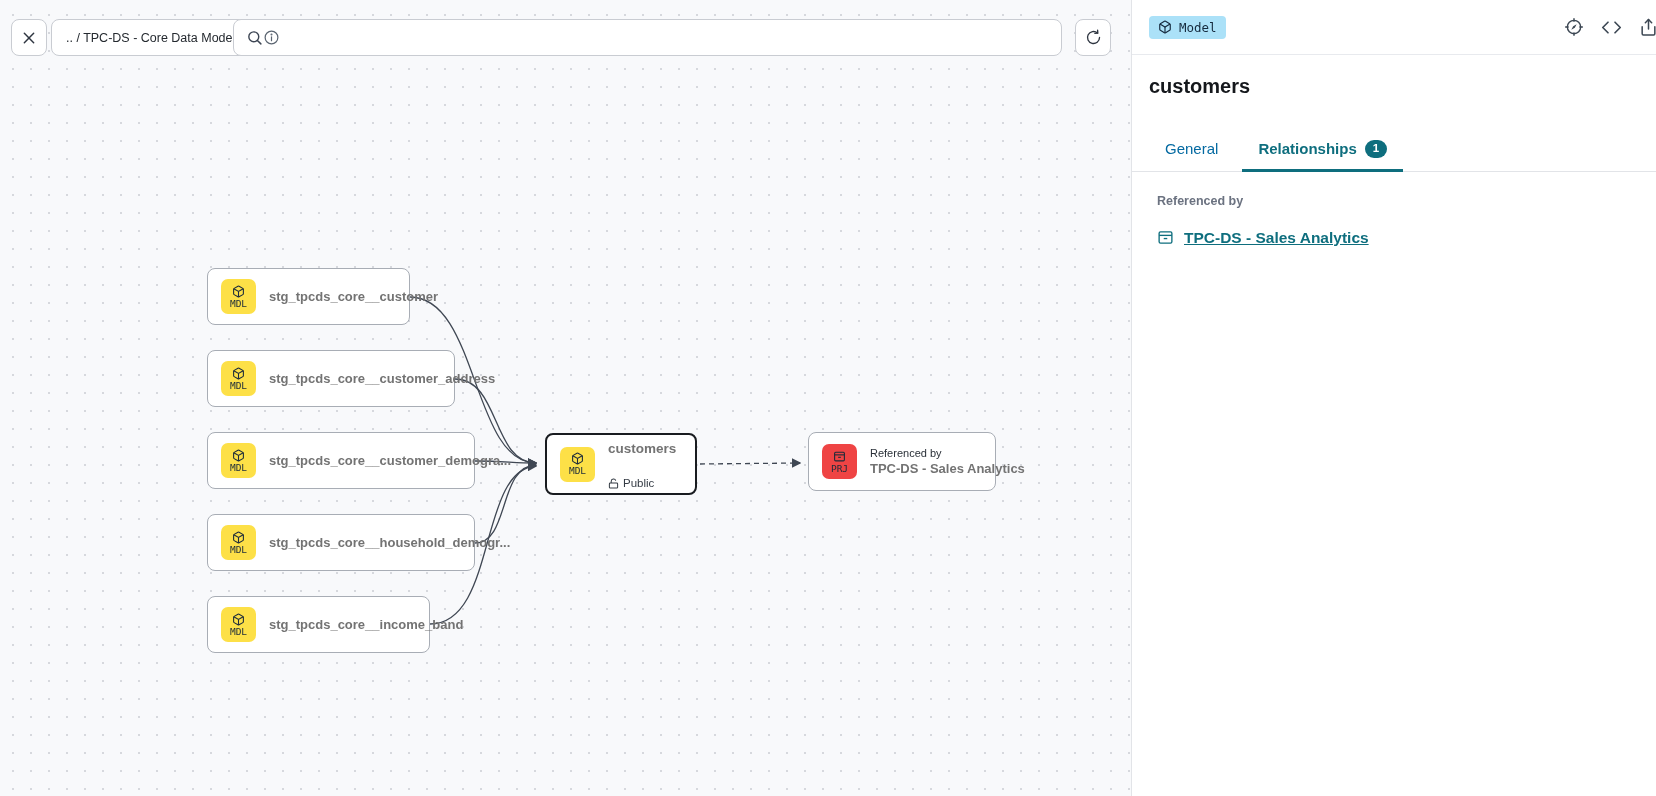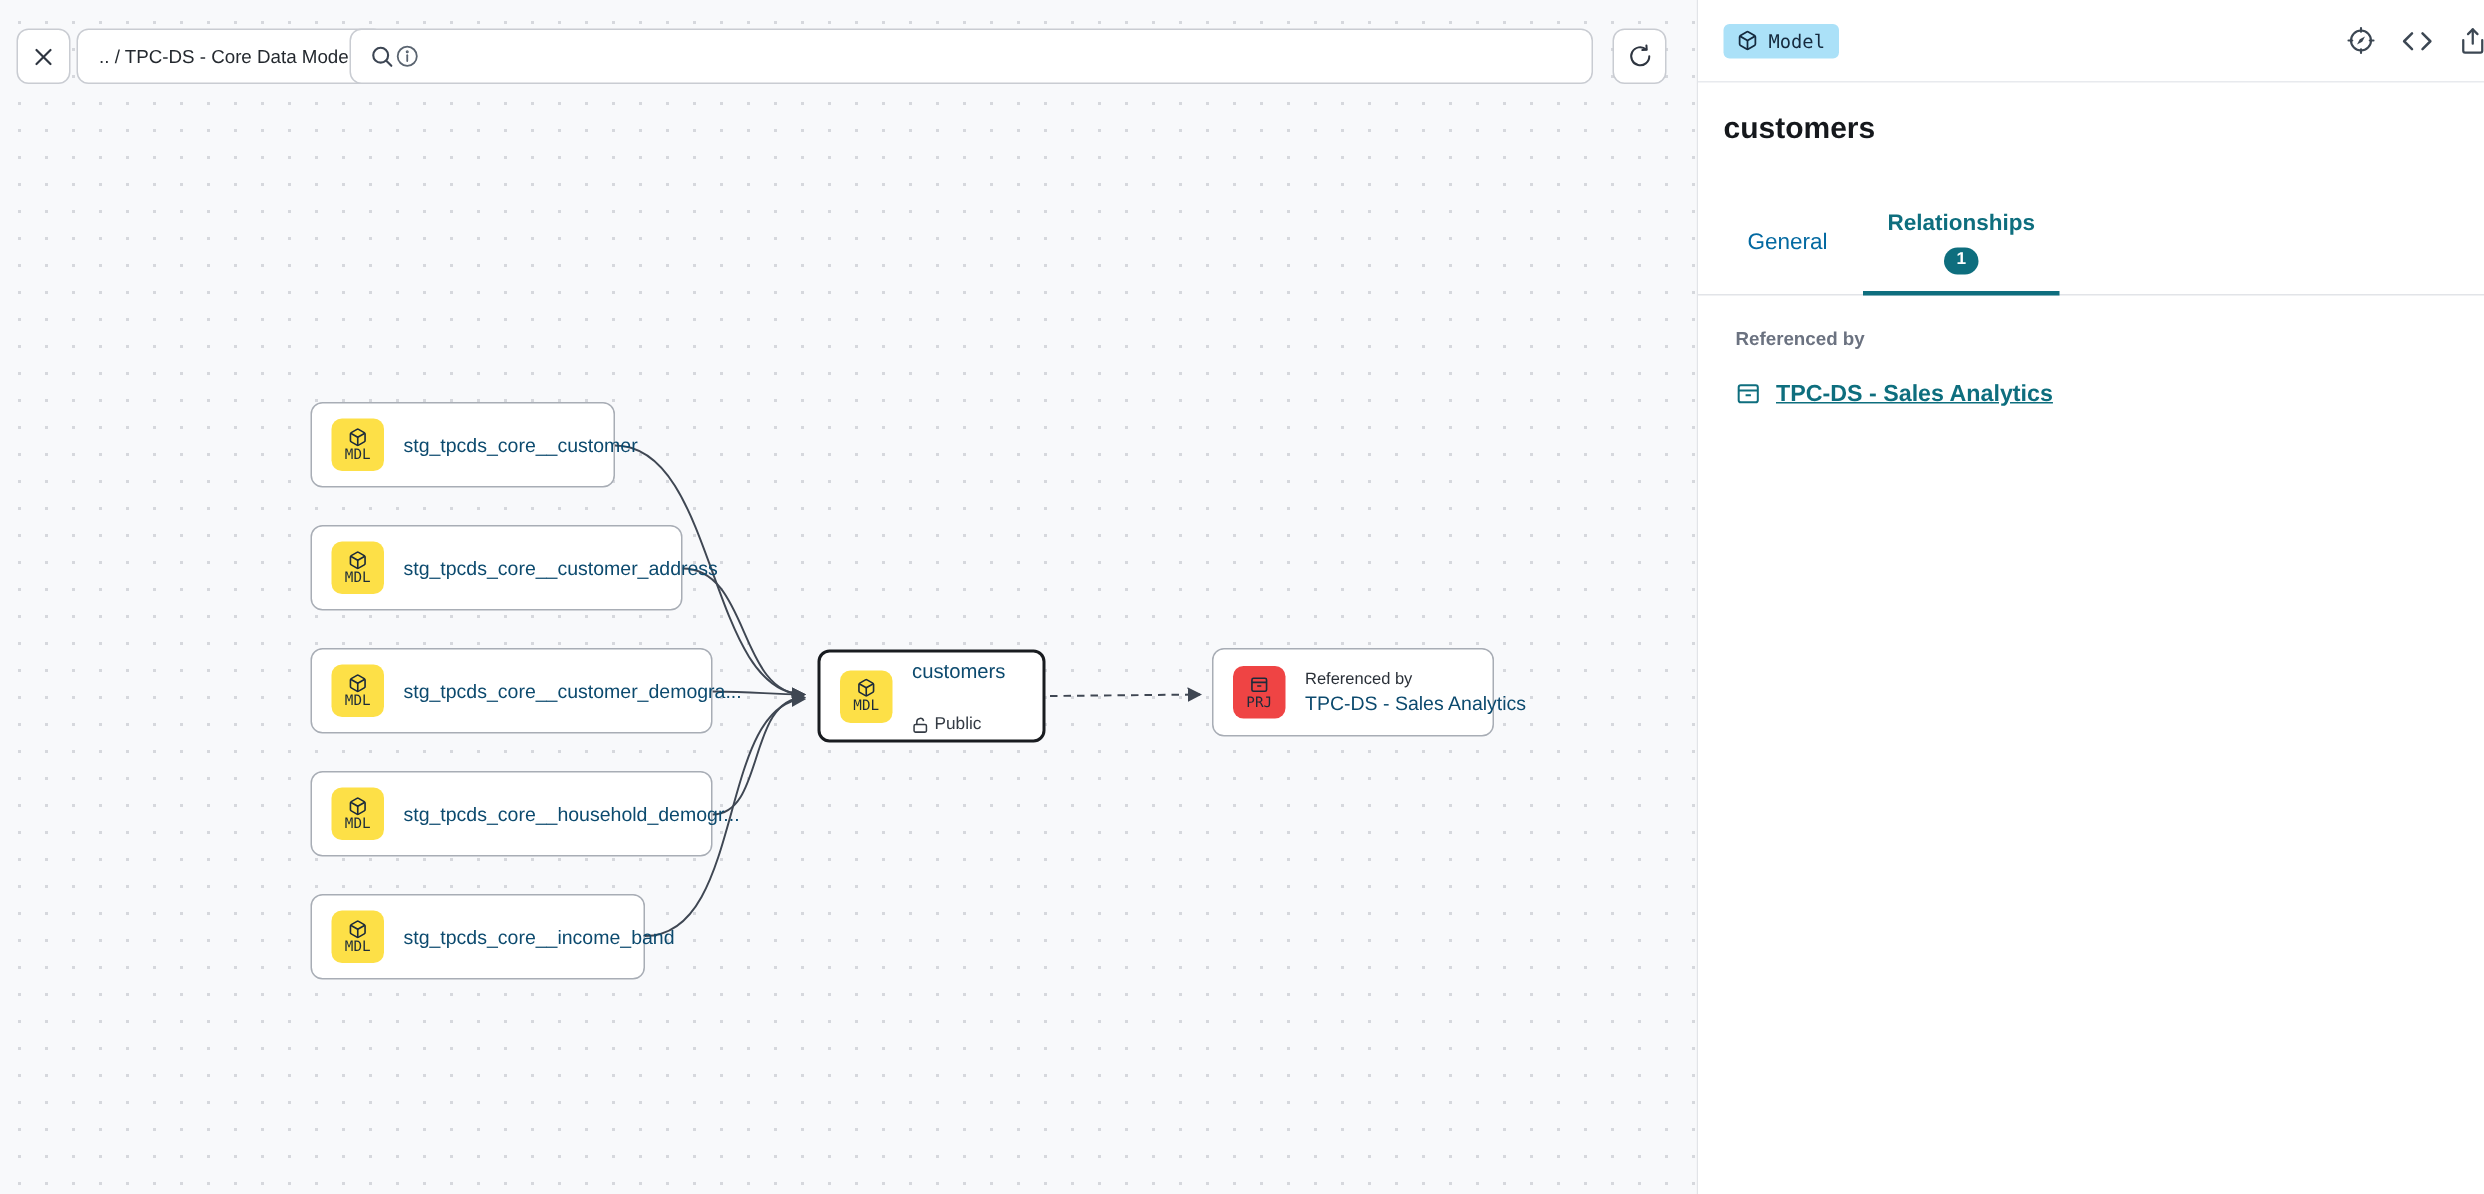--- a/index.html
+++ b/index.html
@@ -40,21 +40,21 @@
     display:flex; align-items:center; padding:0 13px; gap:13px; cursor:pointer;
   }
   .node.selected { border:2px solid #191c20; }
   .node-badge {
     width:35px; height:35px; border-radius:7px; display:flex; flex-direction:column;
     align-items:center; justify-content:center; flex:none; color:#1c2b3a;
     font-family:"DejaVu Sans Mono", monospace; font-size:9.5px; line-height:1; gap:1px;
   }
   .badge-mdl { background:#fde047; }
   .badge-prj { background:#ef4444; }
-  .node-label { font-size:13px; color:#0c4a6e; white-space:nowrap; }
+  .node-label { font-size:13px; color:#737373; white-space:nowrap;font-weight:bold; }
   .node-sub { display:flex; align-items:center; gap:4px; font-size:11.5px; color:#343b44; margin-top:20px; }
   .node-caption { font-size:11px; color:#2a3038; margin-bottom:2px; }
   svg.edges { position:absolute; inset:0; pointer-events:none; }
 
   
   .panel { width:579px; height:796px; background:#fff; border-left:1px solid #e2e4e8; flex:none; display:flex; flex-direction:column; }
   .panel-header {
     height:55px; border-bottom:1px solid #e8eaee; display:flex; align-items:center;
     justify-content:space-between; padding:0 17px; flex:none;
   }
@@ -65,21 +65,21 @@
   .panel-actions { display:flex; align-items:center; gap:17px; color:#3c4753; }
   .panel-actions .icon { cursor:pointer; }
 
   .panel-titleblock { padding:20px 17px 6px 17px; }
   .panel-title { font-size:20px; font-weight:700; color:#15181c; }
   .panel-subtitle { font-size:12px; color:#2c323a; margin-top:8px; }
 
   .tabs { display:flex; padding:0 17px; margin-top:24px; border-bottom:1px solid #e2e4e8; gap:8px; }
   .tab { padding:12px 16px 13px 16px; font-size:15px; color:#0369a1; cursor:pointer;
          display:flex; align-items:center; gap:8px; position:relative; }
-  .tab.active { color:#0e6e7e; font-weight:700;flex-direction:column; }
+  .tab.active { color:#0e6e7e; font-weight:700; }
   .tab.active::after { content:""; position:absolute; left:0; right:0; bottom:-1px; height:3px; background:#0e6e7e; }
   .tab-count {
     background:#0e6e7e; color:#fff; font-size:11.5px; font-weight:700;
     border-radius:10px; padding:2px 8px; line-height:1.2;
   }
 
   .panel-content { padding:22px 25px; }
   .section-label { font-size:12.5px; font-weight:700; color:#6b7280; }
   .ref-link-row { display:flex; align-items:center; gap:10px; margin-top:21px; color:#0e6e7e; cursor:pointer; }
   .ref-link { font-size:15.5px; font-weight:600; color:#0e6e7e; text-decoration:underline; }

